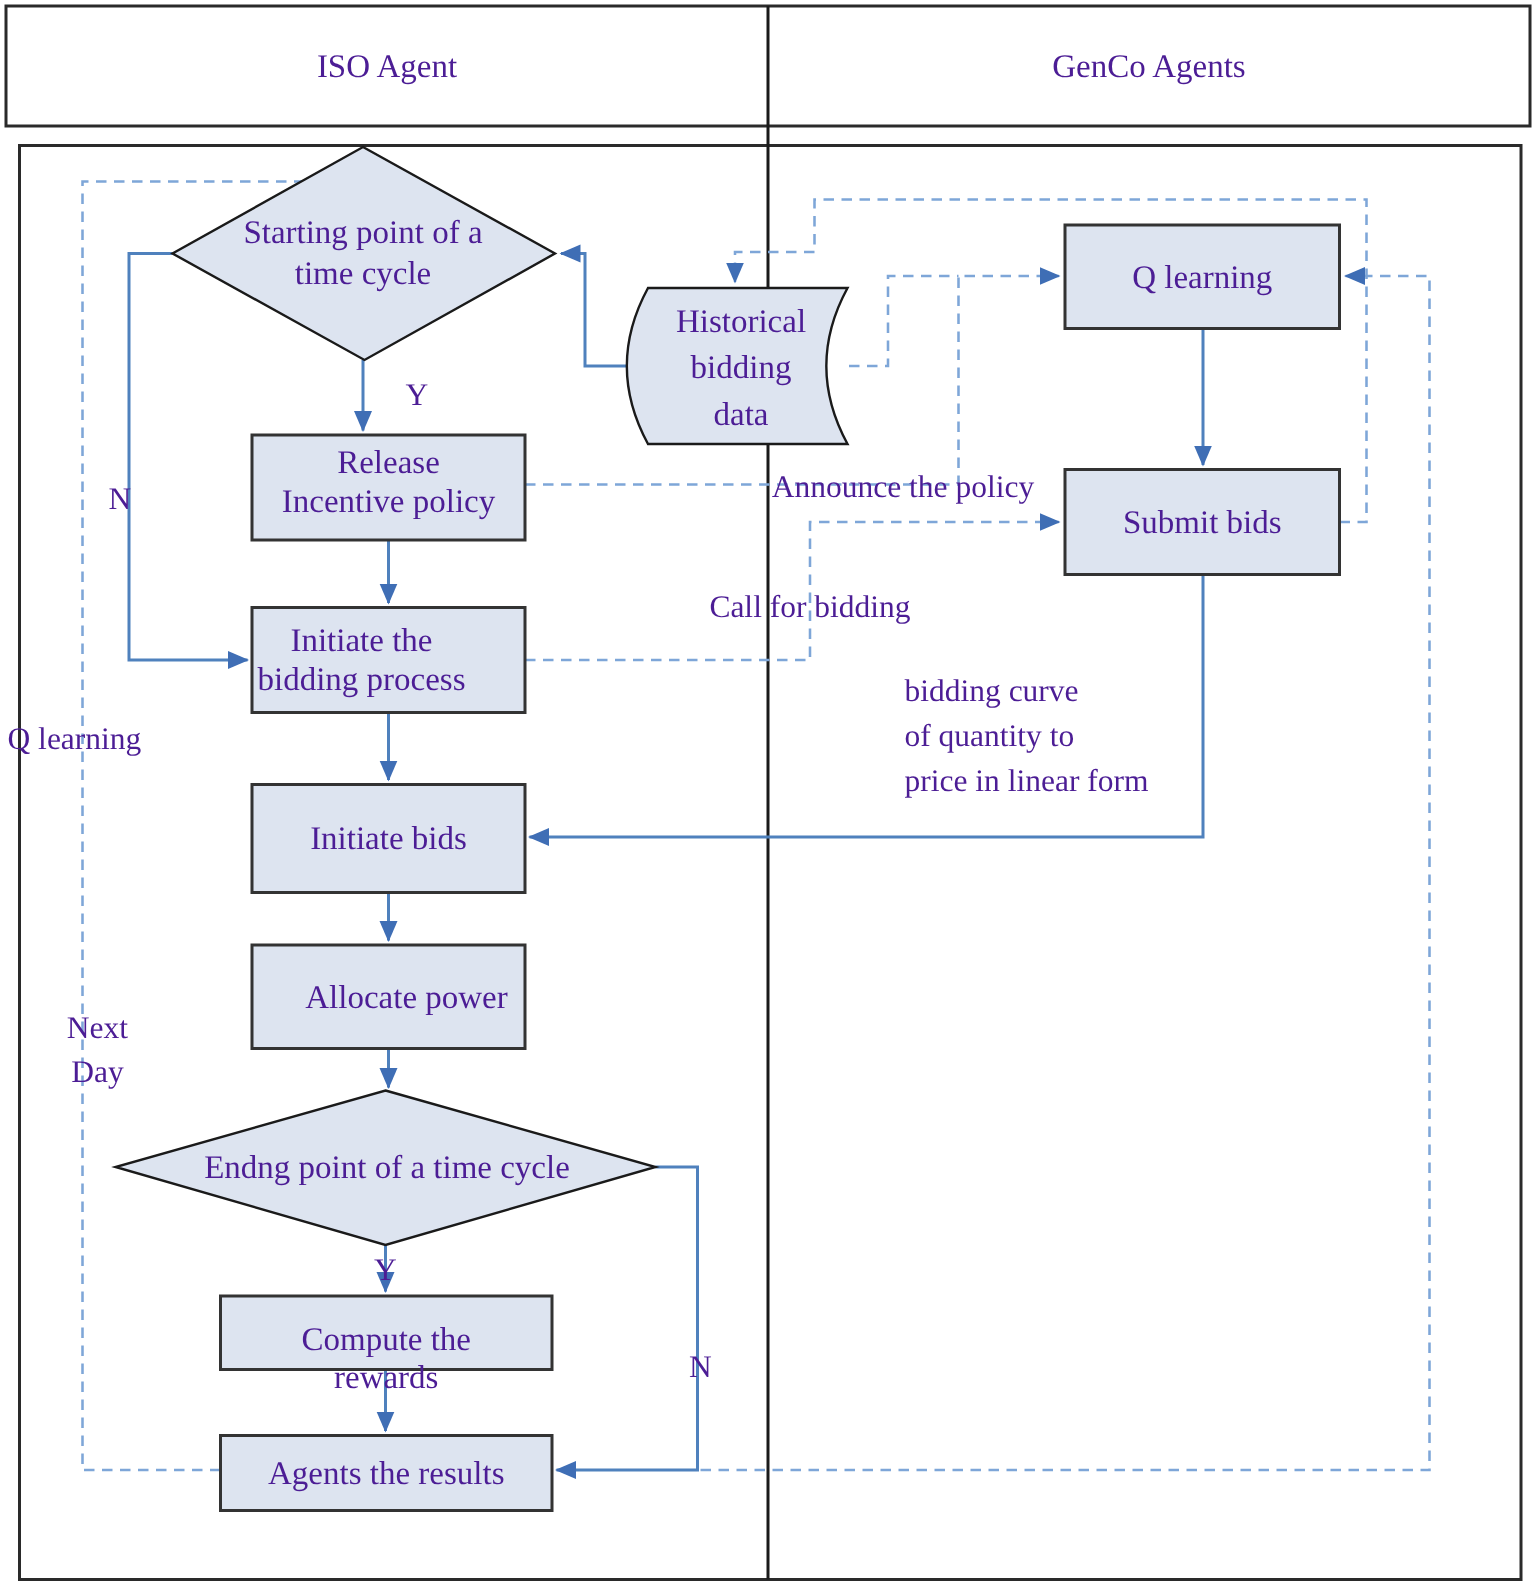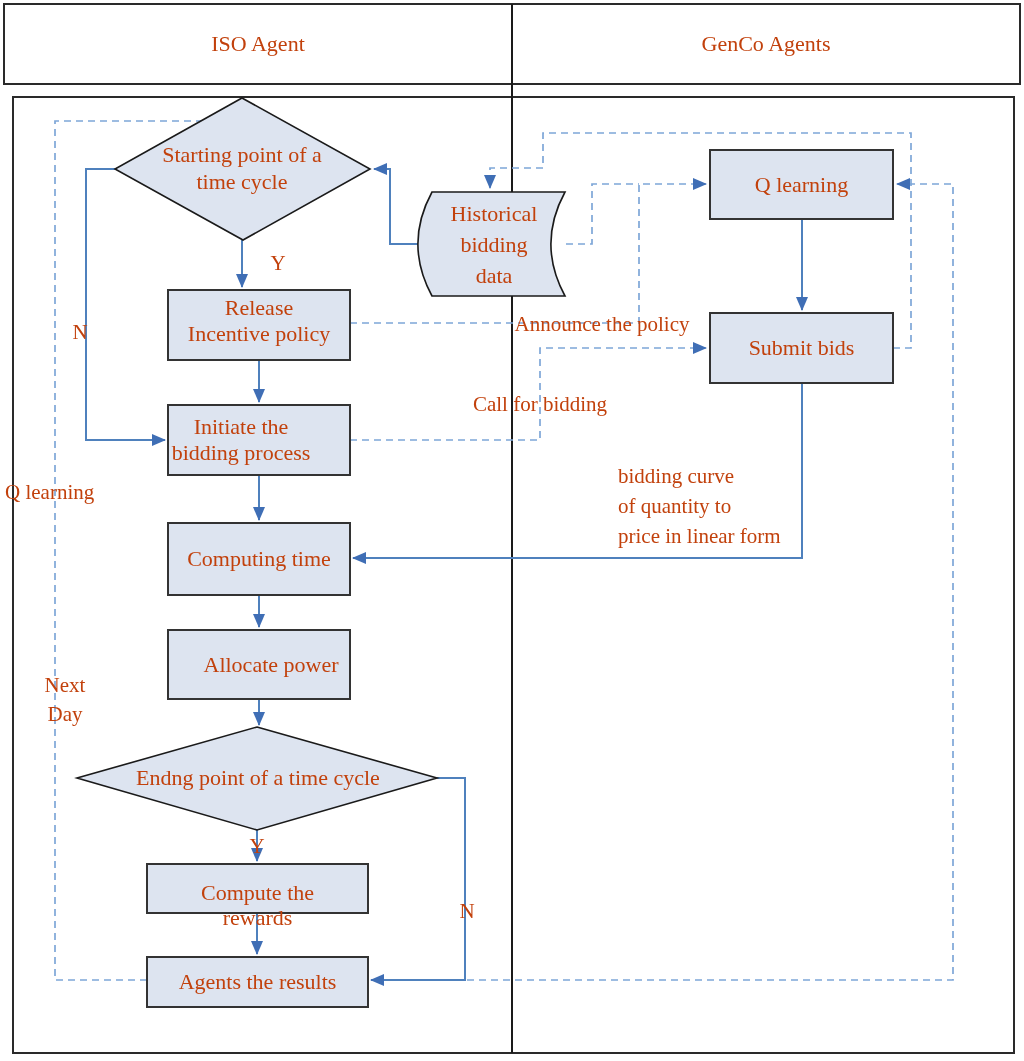--- a/index.html
+++ b/index.html
@@ -5,21 +5,21 @@
   html,body{margin:0;padding:0;background:#ffffff;}
   #stage{
     position:relative;width:1024px;height:1061px;background:#ffffff;
     font-family:"Liberation Serif","DejaVu Serif",serif;color:#000;
     overflow:hidden;
   }
   #diagram-svg{position:absolute;left:0;top:0;}
   .txt{
     position:absolute;display:flex;align-items:center;justify-content:center;
     text-align:center;white-space:pre-line;font-size:22px;line-height:26px;
-    color:#c2410c;
+    color:#4c1d95;
   }
   .lbl{font-size:21px;line-height:26px;}
   .left{justify-content:flex-start;text-align:left;}
   .lh31{line-height:31px;}
   .lh30{line-height:30px;}
   .lh29{line-height:29px;}
   .node-shape{fill:#dde4f0;stroke:#333333;stroke-width:2;}
   .diamond-shape{fill:#dde4f0;stroke:#1a1a1a;stroke-width:1.6;}
   .frame{fill:none;stroke:#2a2a2a;stroke-width:2;}
   .solid-edge{fill:none;stroke:#4f81bd;stroke-width:2;}
@@ -76,35 +76,35 @@
 
   <div class="txt" style="left:4px;top:4px;width:508px;height:80px;">ISO Agent</div>
   <div class="txt" style="left:512px;top:4px;width:508px;height:80px;">GenCo Agents</div>
 
   <div class="txt" style="left:118px;top:136px;width:248px;height:64px;line-height:27px;">Starting point of a
 time cycle</div>
   <div class="txt" style="left:168px;top:288px;width:182px;height:66px;">Release
 Incentive policy</div>
   <div class="txt" style="left:168px;top:407px;width:146px;height:66px;border-radius:28px;">Initiate the
 bidding process</div>
-  <div class="txt" style="left:168px;top:525px;width:182px;height:68px;">Computing time</div>
+  <div class="txt" style="left:168px;top:525px;width:182px;height:68px;">Initiate bids</div>
   <div class="txt" style="left:168px;top:632px;width:182px;height:65px;margin-left:12px;">Allocate power</div>
   <div class="txt" style="left:88px;top:764px;width:340px;height:28px;">Endng point of a time cycle</div>
   <div class="txt" style="left:147px;top:878px;width:221px;height:53px;line-height:25px;">Compute the
 rewards</div>
   <div class="txt" style="left:147px;top:959px;width:221px;height:46px;">Agents the results</div>
   <div class="txt lh31" style="left:424px;top:196px;width:140px;height:96px;">Historical
 bidding
 data</div>
   <div class="txt" style="left:710px;top:152px;width:183px;height:65px;">Q learning</div>
   <div class="txt" style="left:710px;top:315px;width:183px;height:66px;">Submit bids</div>
 
   <div class="txt lbl" style="left:490px;top:310px;width:224px;height:28px;">Announce the policy</div>
   <div class="txt lbl" style="left:448px;top:390px;width:184px;height:28px;">Call for bidding</div>
-  <div class="txt lbl left lh30" style="left:603px;top:460px;width:215px;height:92px;margin-left:15px;">bidding curve
+  <div class="txt lbl left lh30" style="left:603px;top:444px;width:215px;height:92px;">bidding curve
 of quantity to
 price in linear form</div>
   <div class="txt lbl left" style="left:5px;top:479px;width:115px;height:26px;">Q learning</div>
   <div class="txt lbl lh29" style="left:28px;top:670px;width:74px;height:60px;">Next
 Day</div>
 
   <div class="txt lbl" style="left:264px;top:249px;width:28px;height:28px;">Y</div>
   <div class="txt lbl" style="left:66px;top:318px;width:28px;height:28px;">N</div>
   <div class="txt lbl" style="left:243px;top:832px;width:28px;height:28px;">Y</div>
   <div class="txt lbl" style="left:452px;top:897px;width:30px;height:28px;">N</div>

